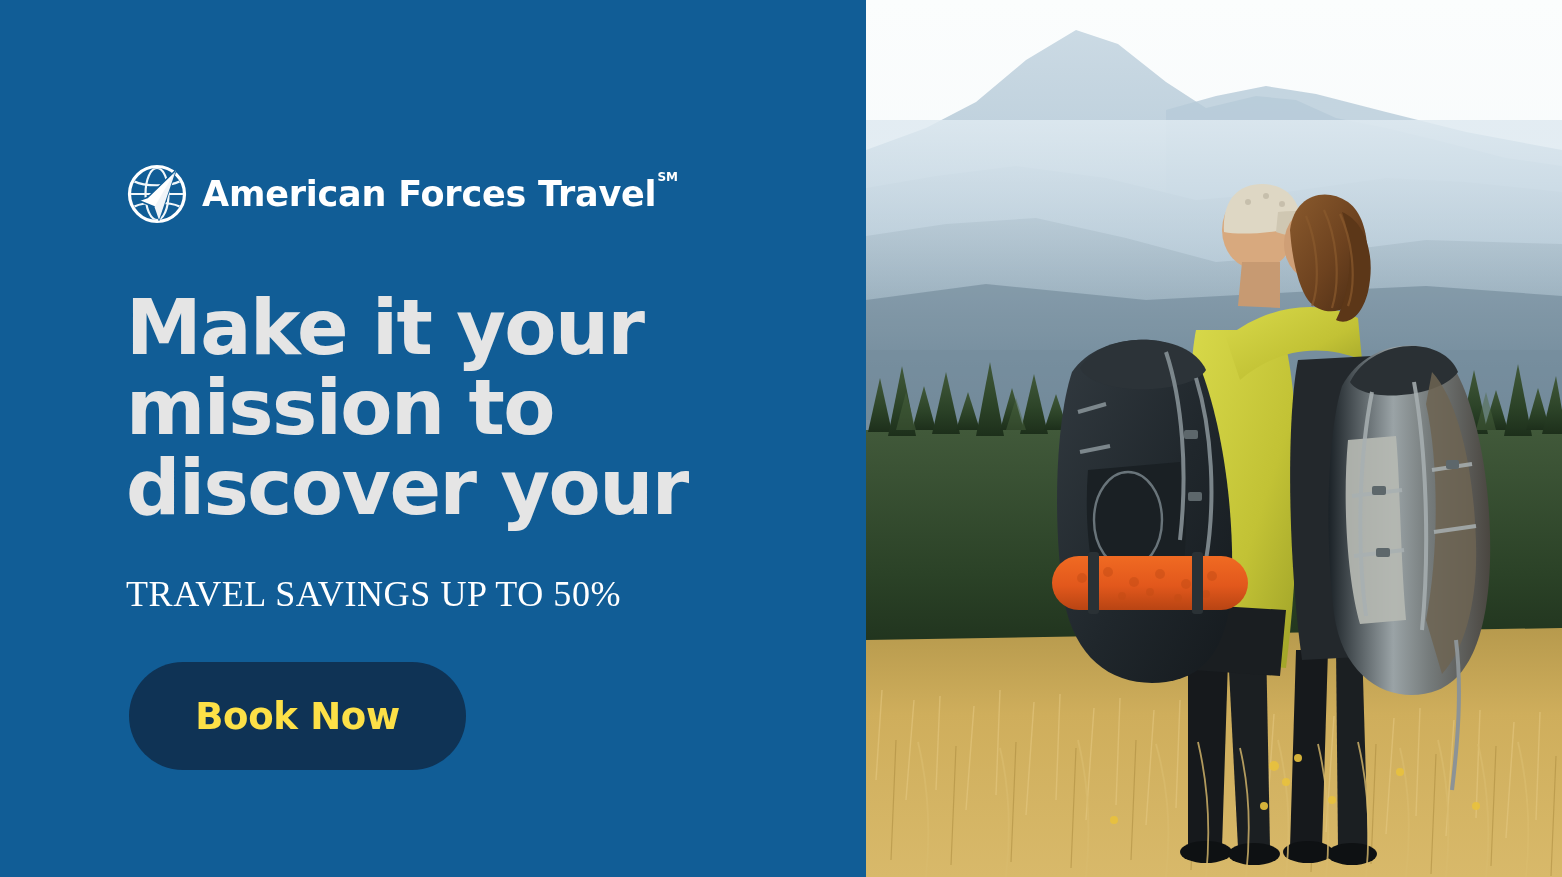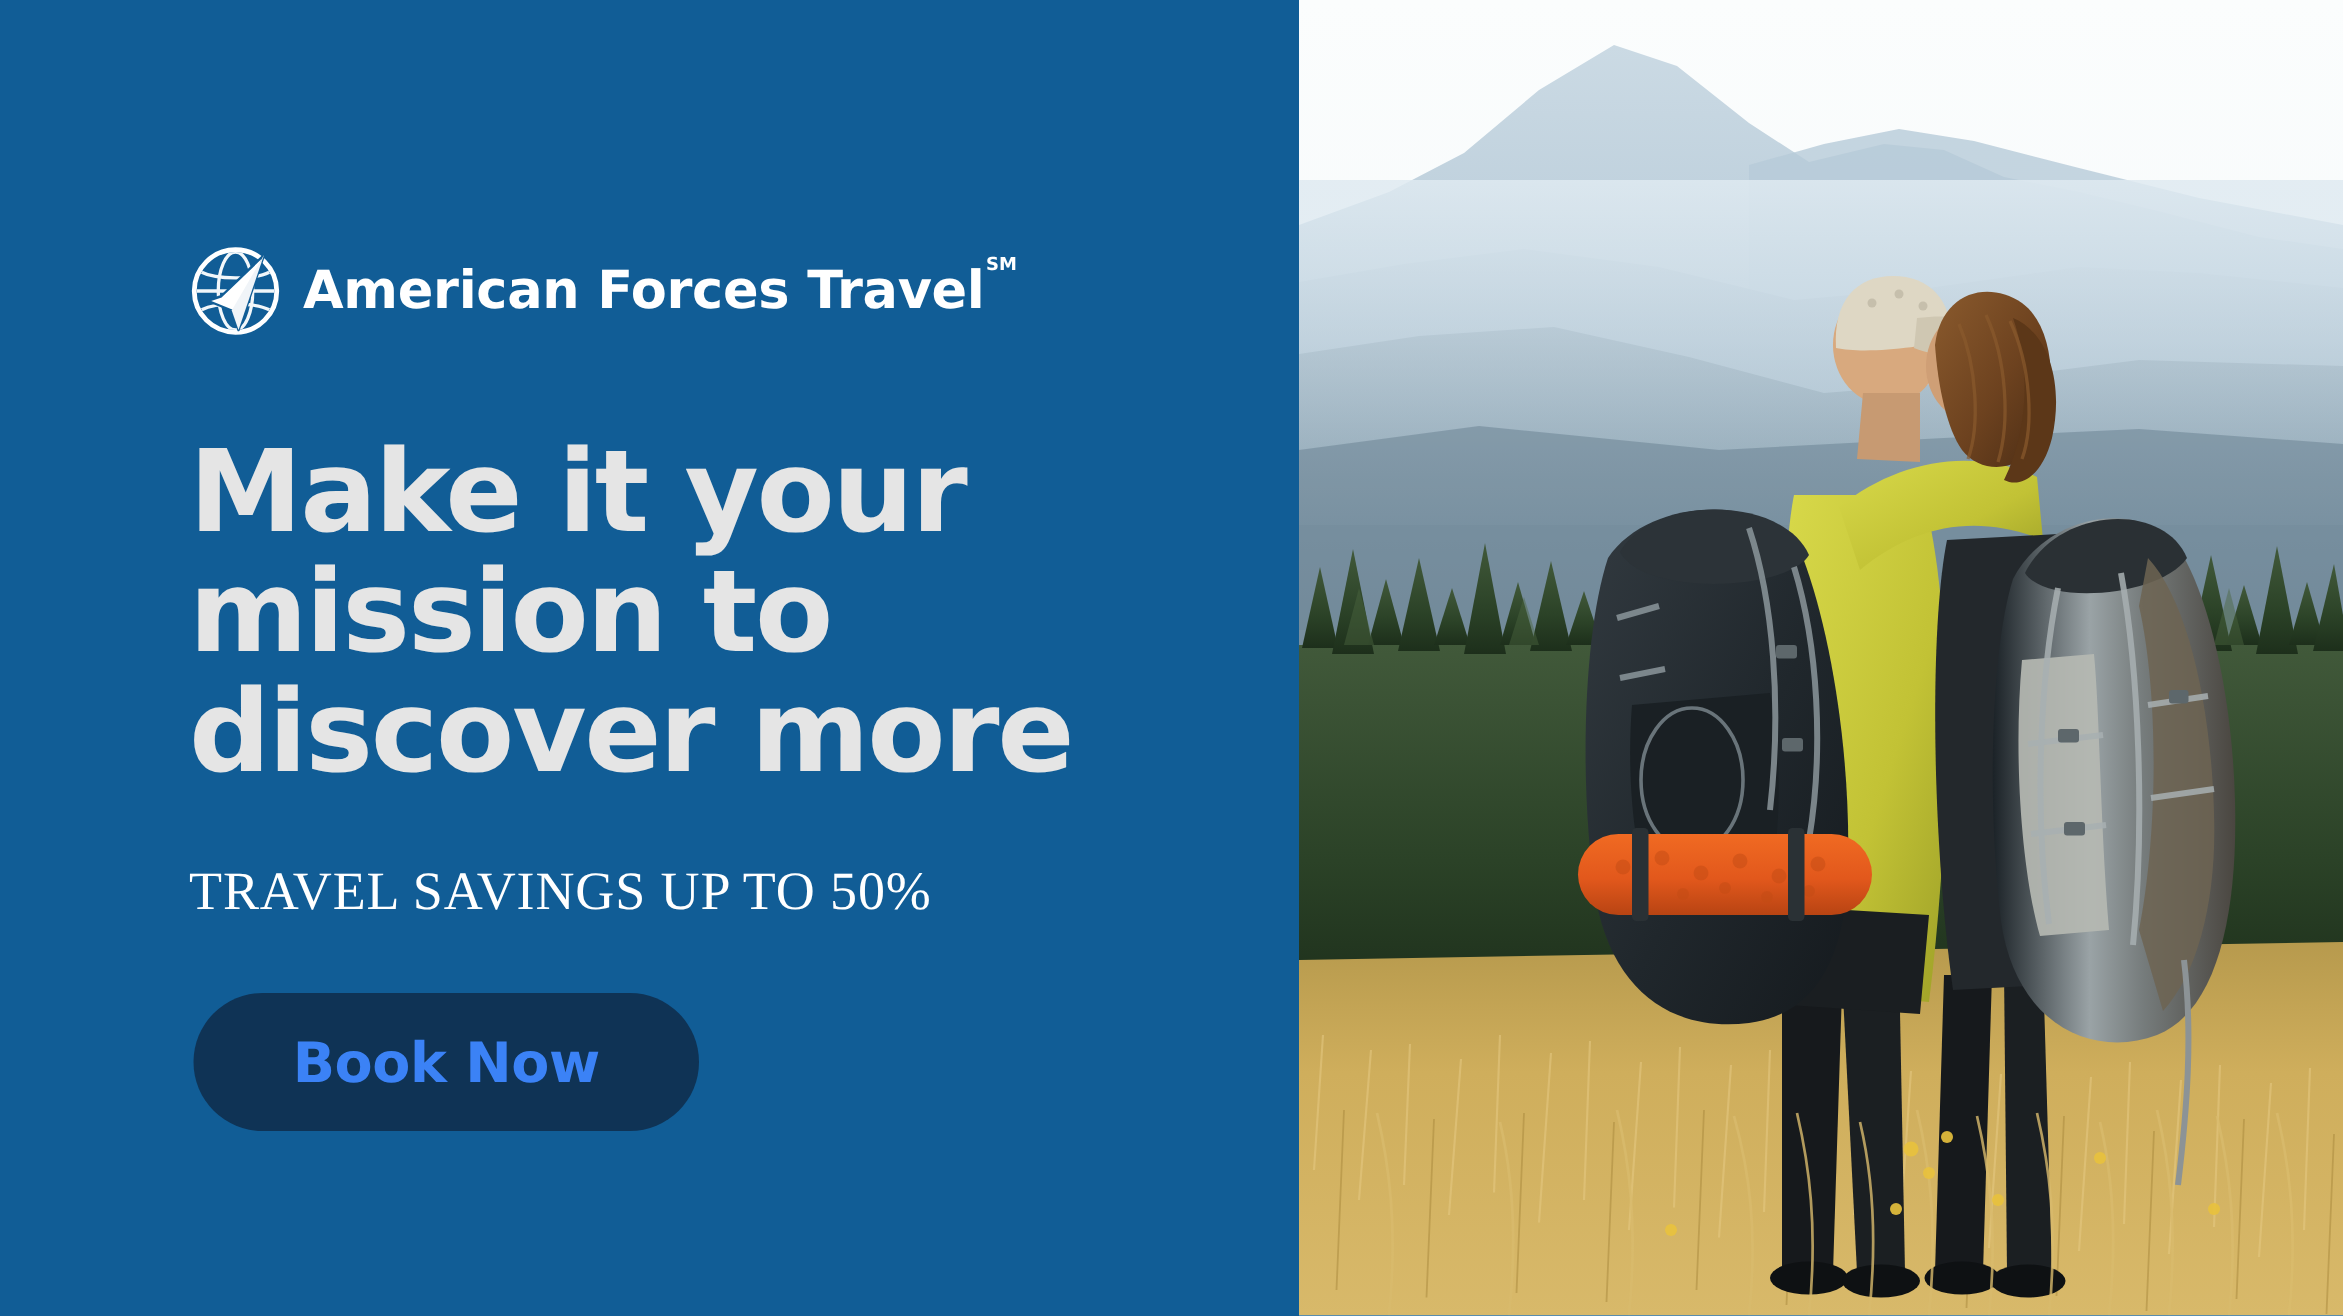--- a/index.html
+++ b/index.html
@@ -52,25 +52,25 @@
     color:#ffffff;
     font-size:36px;
     font-weight:300;
     letter-spacing:0.6px;
     white-space:nowrap;
     font-family:Liberation Serif, serif;
   }
 
   .cta-button {
     position:absolute; left:129px; top:662px;
-    width:337px; height:92px;
+    width:337px; height:108px;
     background:#0f3355;
     border:none;
     border-radius:54px;
-    color:#3b82f6;
+    color:#fde047;
     font-size:37px;
     font-weight:700;
     letter-spacing:-0.3px;
     cursor:pointer;
     font-family:"DejaVu Sans", sans-serif;
     display:flex; align-items:center; justify-content:center;
   }
 
   
   .photo-panel {
@@ -104,21 +104,21 @@
         </g>
         <path d="M50 7 L21.5 34.5 L12.5 37.5 L28.5 44 L33 57 L36.5 47 Z" fill="#ffffff" stroke="#115d96" stroke-width="1.6" stroke-linejoin="round"></path>
         <path d="M50 7 L28.5 44 L33 57 Z" fill="#f0f4f8"></path>
       </svg>
       <div class="logo-word"><span>American Forces Travel</span><span class="logo-sm">SM</span></div>
     </div>
 
     <div class="headline">
       <span class="hl-line">Make it your</span>
       <span class="hl-line">mission to</span>
-      <span class="hl-line">discover more</span>
+      <span class="hl-line">discover your</span>
     </div>
 
     <div class="subhead">TRAVEL SAVINGS UP TO 50%</div>
 
     <button class="cta-button">Book Now</button>
   </div>
 
   <div class="photo-panel">
     <svg class="photo-svg" viewBox="0 0 696 877" preserveAspectRatio="xMidYMid slice">
       <defs>

